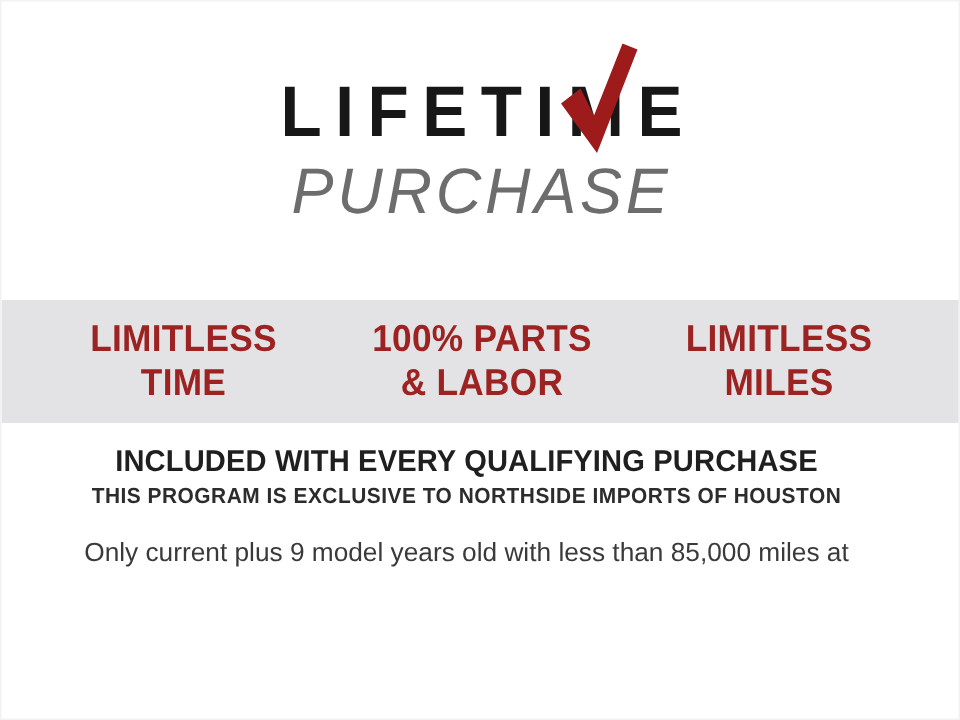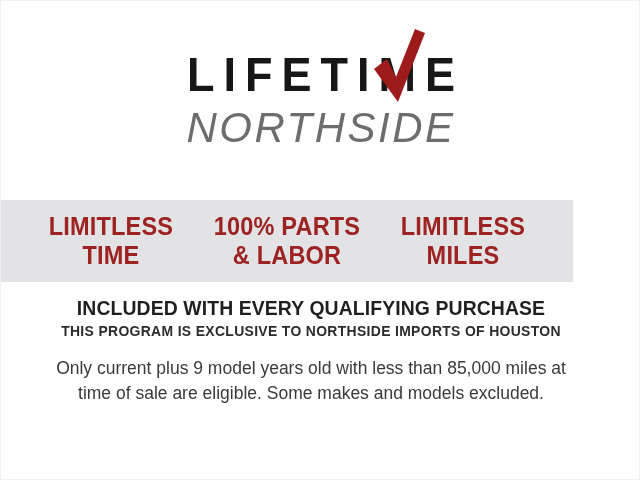--- a/index.html
+++ b/index.html
@@ -72,21 +72,21 @@
     color: #6d6d6d;
     line-height: 1;
     transform: scaleY(1.02);
   }
 
   
   .benefits-band {
     position: absolute;
     top: 199px;
     left: 0;
-    width: 572px;
+    width: 640px;
     height: 82px;
     background: #e3e3e5;
     display: flex;
     align-items: center;
     justify-content: space-between;
     box-sizing: border-box;
     padding: 0 22px;
   }
 
   .benefit-col {
@@ -154,21 +154,21 @@
 
 <div class="ad-card">
 
   <div class="logo-block">
     <div class="logo-lifetime-wrap">
       <span class="logo-lifetime">LIFETIME</span>
       <svg class="check-icon" viewBox="0 0 56 76" aria-hidden="true">
         <path d="M3 40 L16 30 L25 48 L44 0 L54 4 L27 73 Z" fill="#9e1b1b"></path>
       </svg>
     </div>
-    <span class="logo-guarantee">NORTHSIDE</span>
+    <span class="logo-guarantee">PURCHASE</span>
   </div>
 
   <div class="benefits-band">
     <div class="benefit-col">
       <span>LIMITLESS</span>
       <span class="line-2">TIME</span>
     </div>
     <div class="benefit-col">
       <span>100% PARTS</span>
       <span class="line-2">&amp; LABOR</span>
@@ -177,17 +177,16 @@
       <span>LIMITLESS</span>
       <span class="line-2">MILES</span>
     </div>
   </div>
 
   <div class="footer-block">
     <div class="headline-included">INCLUDED WITH EVERY QUALIFYING PURCHASE</div>
     <div class="subline-exclusive">THIS PROGRAM IS EXCLUSIVE TO NORTHSIDE IMPORTS OF HOUSTON</div>
     <div class="fineprint">
       <span class="fp-line">Only current plus 9 model years old with less than 85,000 miles at</span>
-      <span class="fp-line">time of sale are eligible. Some makes and models excluded.</span>
     </div>
   </div>
 
 </div>
 
 </body></html>

